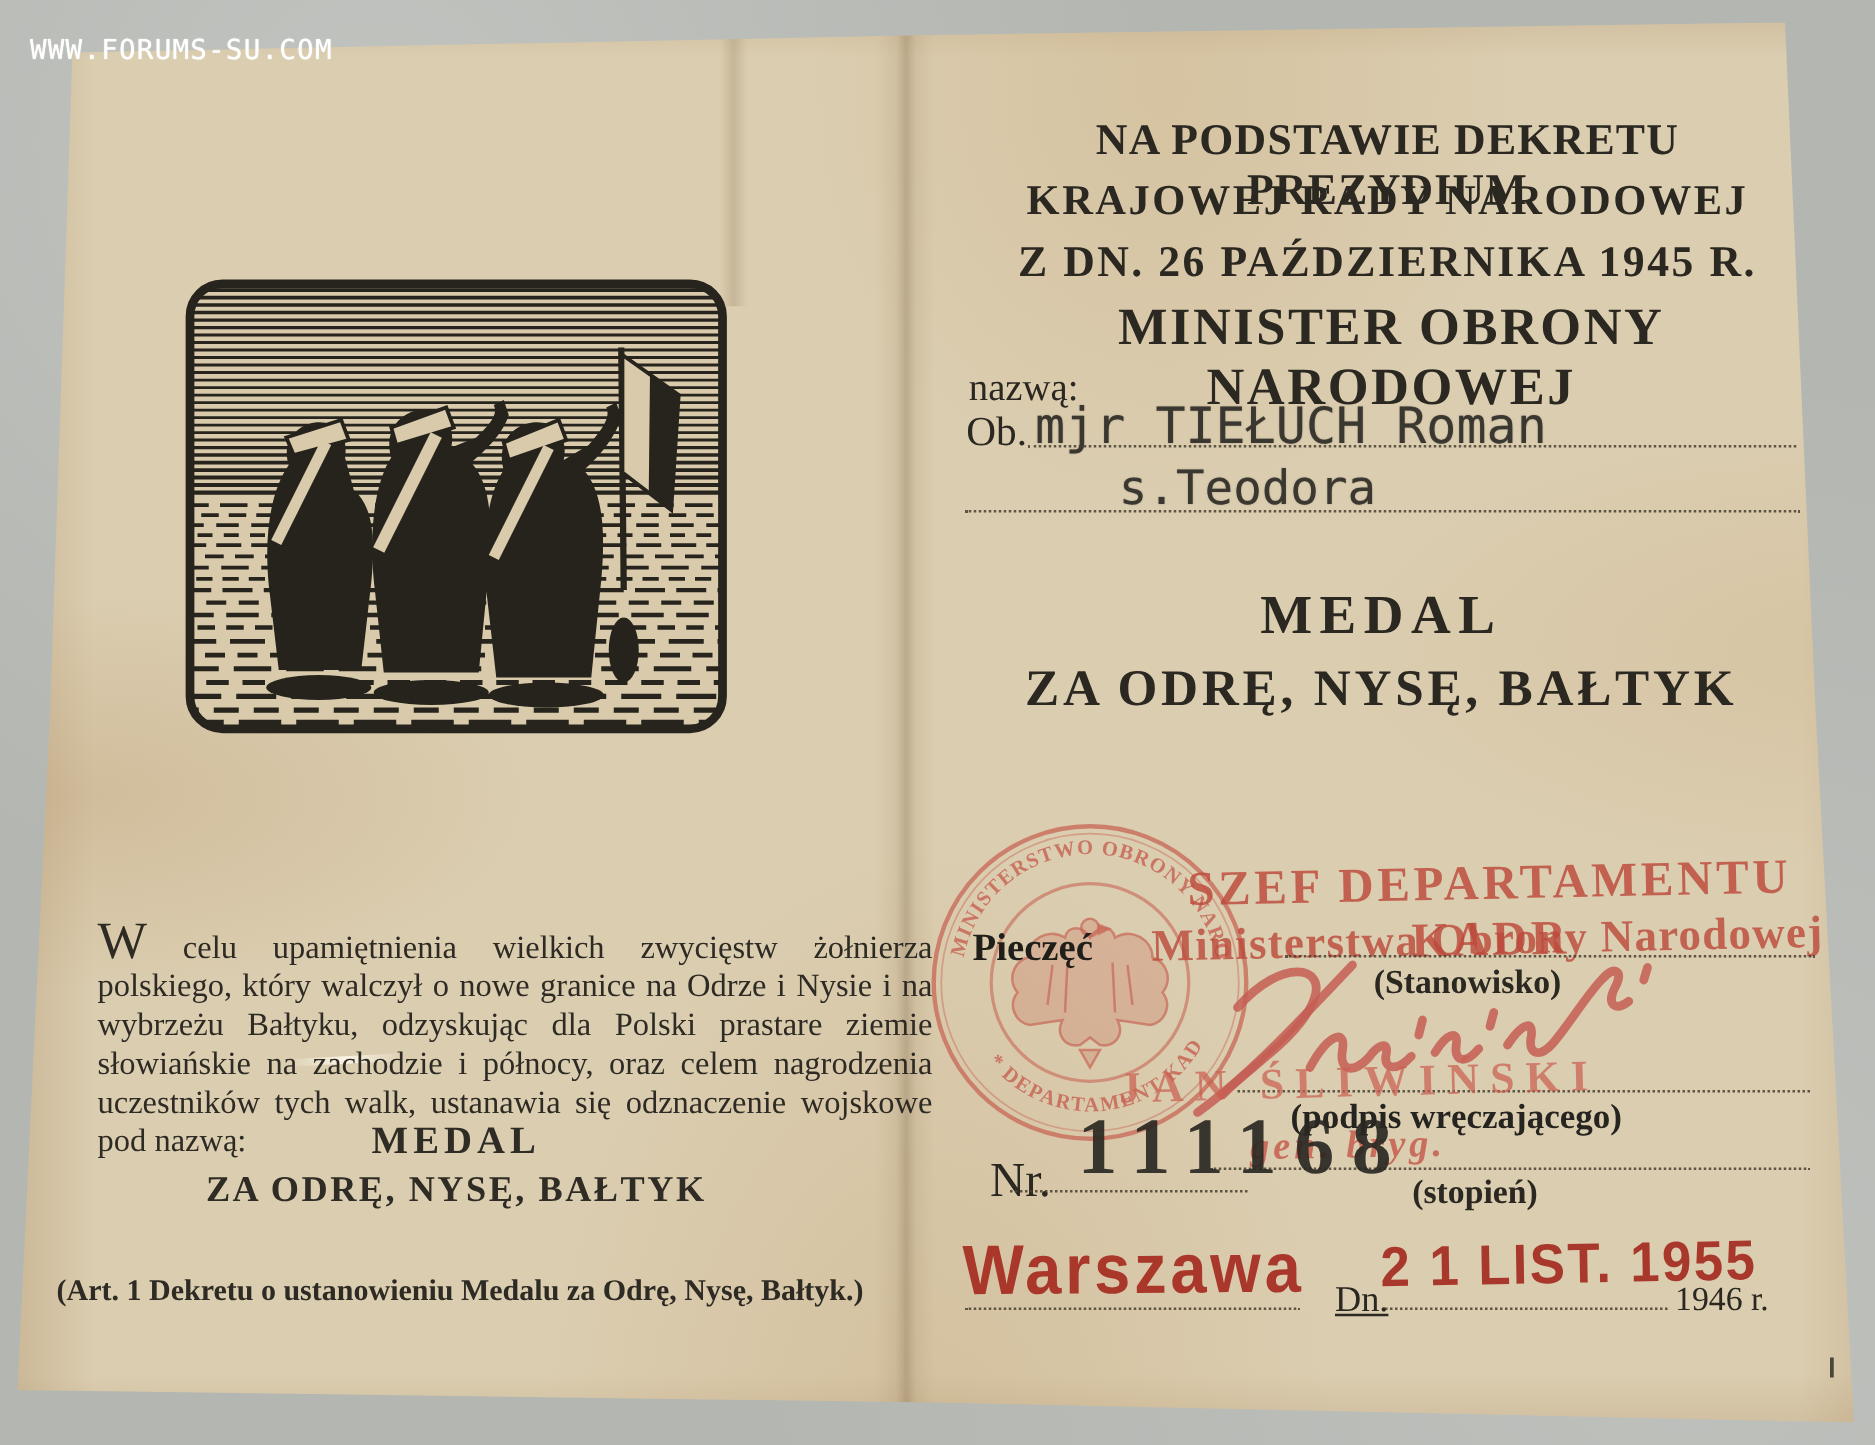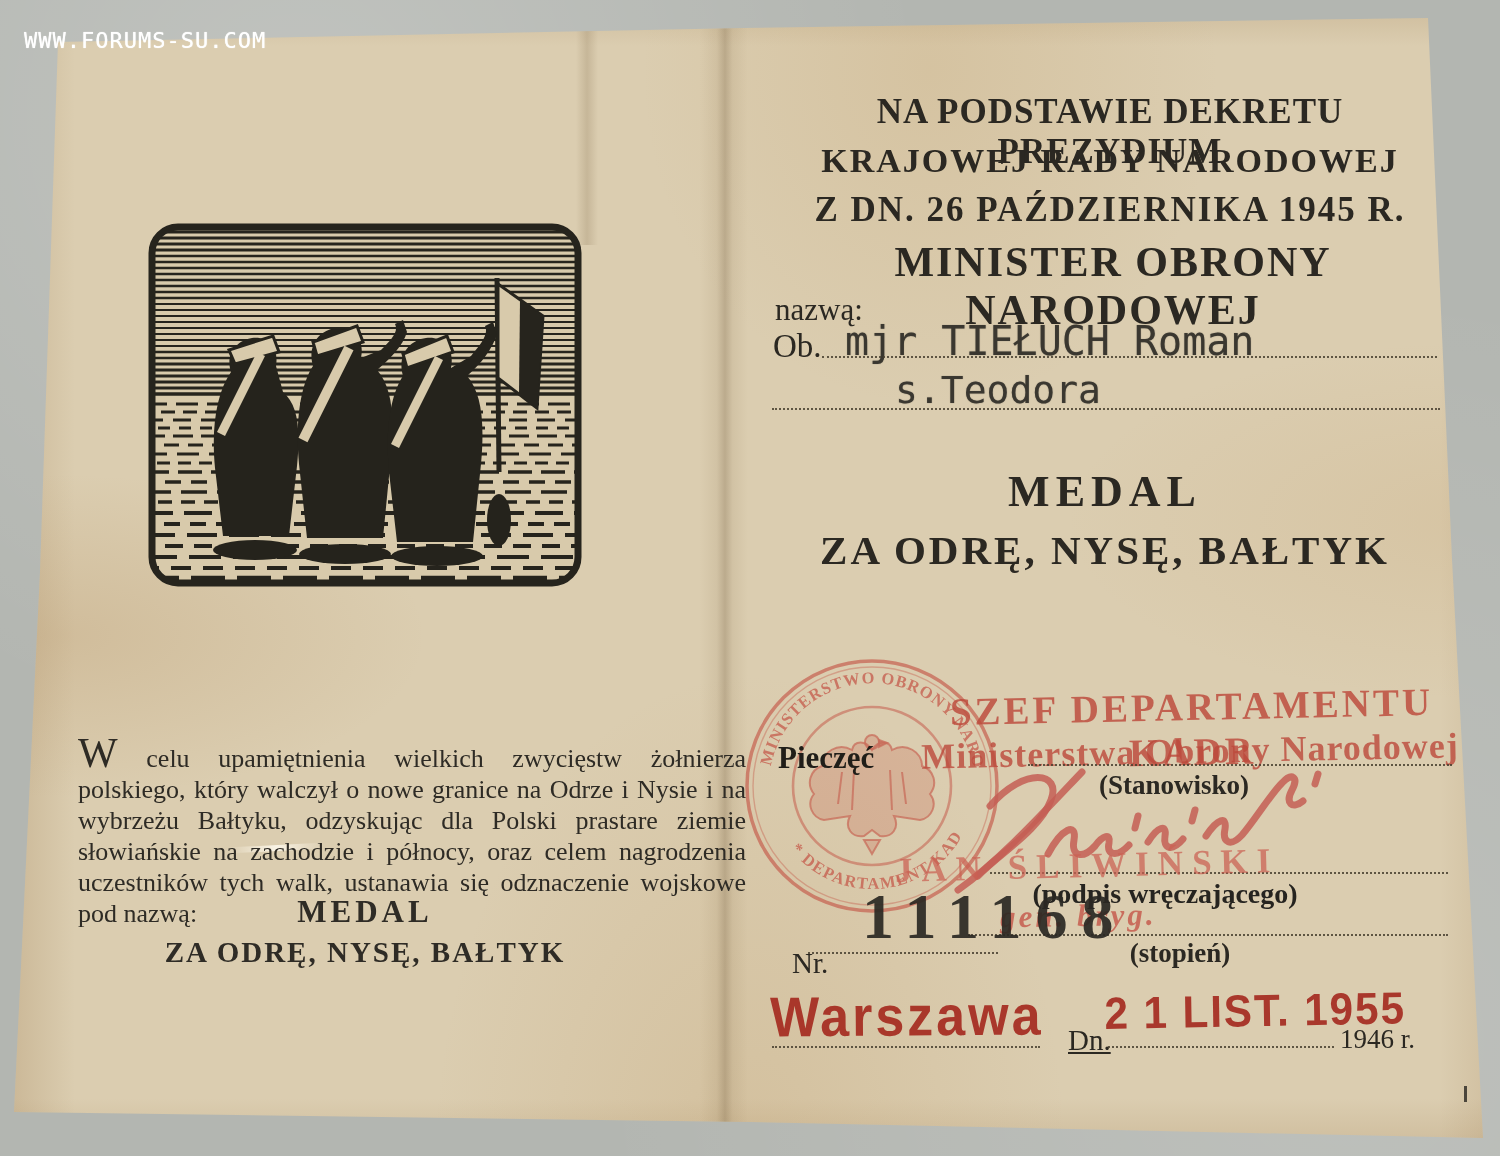--- a/index.html
+++ b/index.html
@@ -53,29 +53,29 @@
   .art-note{left:28px;top:1020px;width:680px;font-size:24px;color:#2e2b25;}
 
   
   .hdr1{left:770px;top:92px;width:680px;font-size:35px;letter-spacing:1px;color:#2b2822;}
   .hdr2{left:770px;top:142px;width:680px;font-size:34px;letter-spacing:2px;color:#2b2822;}
   .hdr3{left:770px;top:190px;width:680px;font-size:35px;letter-spacing:2px;color:#2b2822;}
   .hdr4{left:768px;top:238px;width:690px;font-size:42px;letter-spacing:2px;color:#2b2822;}
   .nadal{left:775px;top:292px;font-size:31px;color:#2b2822;}
   .ob{left:773px;top:328px;font-size:33px;color:#2b2822;}
   .typed{font-family:"DejaVu Sans Mono", monospace;color:rgba(48,45,40,.88);text-shadow:0 0 1px rgba(48,45,40,.5);}
-  .typed-name{left:845px;top:318px;font-size:40px;letter-spacing:0px;}
+  .typed-name{left:828px;top:318px;font-size:40px;letter-spacing:0px;}
   .typed-patr{left:895px;top:368px;font-size:38px;}
   .rmedal1{left:790px;top:466px;width:630px;font-size:44px;letter-spacing:6px;font-weight:bold;color:#2b2822;}
   .rmedal2{left:780px;top:526px;width:650px;font-size:41px;letter-spacing:3px;font-weight:bold;color:#2b2822;}
   .pieczec{left:778px;top:740px;font-size:31px;font-weight:bold;color:#201e19;}
   .stanowisko{left:1034px;top:770px;width:280px;font-size:27px;color:#2b2822;}
   .podpis{left:980px;top:878px;width:370px;font-size:28px;color:#262420;}
   .stopien{left:1060px;top:938px;width:240px;font-size:27px;color:#2b2822;}
-  .nr{left:792px;top:922px;font-size:29px;color:#2b2822;margin-top:25px;}
+  .nr{left:792px;top:922px;font-size:39px;color:#2b2822;}
   .serial{left:862px;top:880px;font-size:64px;font-weight:bold;letter-spacing:14px;color:rgba(42,40,35,.92);}
   .dn{left:1068px;top:1024px;font-size:29px;color:#2b2822;text-decoration:underline;}
   .year{left:1340px;top:1024px;font-size:27px;color:#2b2822;}
 
   
   .stamp{font-weight:bold;}
   .pos1{left:912px;top:684px;width:560px;font-size:39px;letter-spacing:3px;color:rgba(188,73,59,.82);transform:rotate(-1.2deg);}
   .pos2{left:910px;top:730px;width:560px;font-size:36px;letter-spacing:1px;color:rgba(188,73,59,.80);transform:rotate(-1.2deg);}
   .signer-name{left:895px;top:846px;font-size:35px;letter-spacing:9px;color:rgba(203,95,82,.72);transform:rotate(-1.5deg);}
   .signer-rank{left:1000px;top:898px;font-size:31px;letter-spacing:3px;font-style:italic;color:rgba(196,82,69,.78);transform:rotate(-1deg);}
@@ -182,20 +182,21 @@
           <ellipse cx="292" cy="336" rx="46" ry="10"></ellipse>
           <ellipse cx="354" cy="300" rx="12" ry="26"></ellipse>
         </g>
       </g>
       <rect x="7" y="7" width="426" height="356" rx="26" fill="none" stroke="#26241d" stroke-width="7"></rect>
     </svg>
 
     <div class="paragraph abs">W celu upamiętnienia wielkich zwycięstw żołnierza polskiego, który walczył o nowe granice na Odrze i Nysie i na wybrzeżu Bałtyku, odzyskując dla Polski prastare ziemie słowiańskie na zachodzie i północy, oraz celem nagrodzenia uczestników tych walk, ustanawia się odznaczenie wojskowe pod nazwą:</div>
     <div class="abs ctr left-medal1">MEDAL</div>
     <div class="abs ctr left-medal2">ZA ODRĘ, NYSĘ, BAŁTYK</div>
+    <div class="abs ctr art-note">(Art. 1 Dekretu o ustanowieniu Medalu za Odrę, Nysę, Bałtyk.)</div>
 
     <div class="abs ctr hdr1">NA PODSTAWIE DEKRETU PREZYDIUM</div>
     <div class="abs ctr hdr2">KRAJOWEJ RADY NARODOWEJ</div>
     <div class="abs ctr hdr3">Z DN. 26 PAŹDZIERNIKA 1945 R.</div>
     <div class="abs ctr hdr4">MINISTER OBRONY NARODOWEJ</div>
     <div class="abs nadal">nazwą:</div>
 
     <div class="abs ob">Ob.</div>
     <div class="abs typed typed-name">mjr TIEŁUCH Roman</div>
     <div class="dotline" style="left:822px;top:356px;width:615px;"></div>

